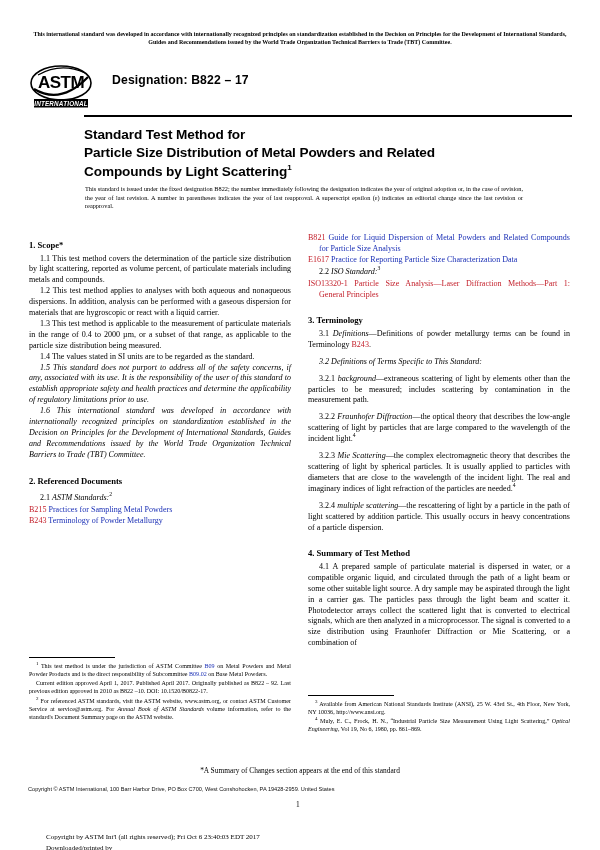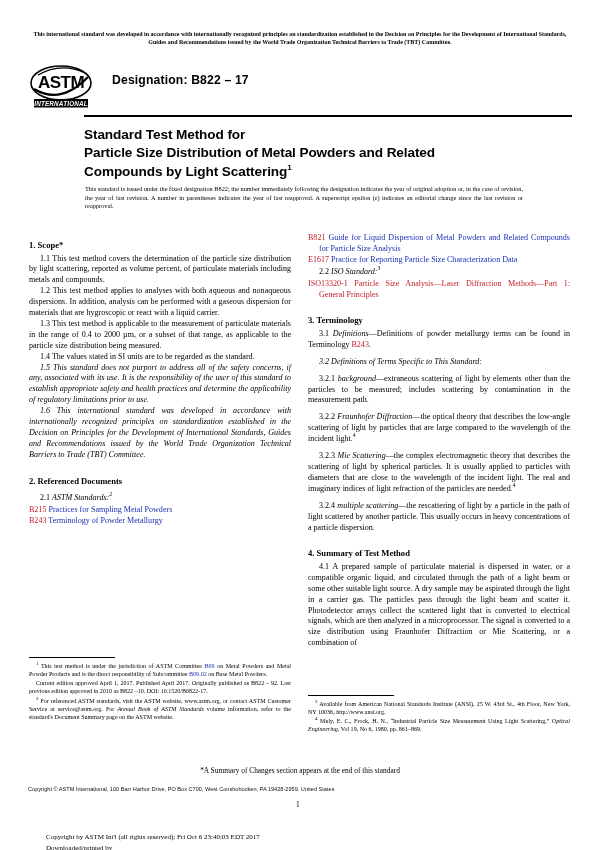--- a/index.html
+++ b/index.html
@@ -306,21 +306,21 @@
     <p class="para"><span class="num">3.1</span> <span class="term">Definitions</span><span>—Definitions of powder metallurgy terms can be found in Terminology </span><span class="inline-link">B243</span><span>.</span></p>
 
     <p class="para ital" style="margin-top:6px">3.2 Definitions of Terms Specific to This Standard:</p>
 
     <p class="para" style="margin-top:6px"><span class="num">3.2.1</span> <span class="term">background</span><span>—extraneous scattering of light by elements other than the particles to be measured; includes scattering by contamination in the measurement path.</span></p>
 
     <p class="para" style="margin-top:6px"><span class="num">3.2.2</span> <span class="term">Fraunhofer Diffraction</span><span>—the optical theory that describes the low-angle scattering of light by particles that are large compared to the wavelength of the incident light.</span><sup class="fn">4</sup></p>
 
     <p class="para" style="margin-top:6px"><span class="num">3.2.3</span> <span class="term">Mie Scattering</span><span>—the complex electromagnetic theory that describes the scattering of light by spherical particles. It is usually applied to particles with diameters that are close to the wavelength of the incident light. The real and imaginary indices of light refraction of the particles are needed.</span><sup class="fn">4</sup></p>
 
-    <p class="para" style="margin-top:6px"><span class="num">3.2.4</span> <span class="term">multiple scattering</span><span>—the rescattering of light by a particle in the path of light scattered by another particle. This usually occurs in heavy concentrations of a particle dispersion.</span></p>
+    <p class="para" style="margin-top:6px"><span class="num">3.2.4</span> <span class="term">multiple scattering</span><span>—the rescattering of light by a particle in the path of light scattered by addition particle. This usually occurs in heavy concentrations of a particle dispersion.</span></p>
 
     <div class="sec-gap"></div>
     <h2 class="sec">4. Summary of Test Method</h2>
 
     <p class="para">4.1 A prepared sample of particulate material is dispersed in water, or a compatible organic liquid, and circulated through the path of a light beam or some other suitable light source. A dry sample may be aspirated through the light in a carrier gas. The particles pass through the light beam and scatter it. Photodetector arrays collect the scattered light that is converted to electrical signals, which are then analyzed in a microprocessor. The signal is converted to a size distribution using Fraunhofer Diffraction or Mie Scattering, or a combination of</p>
   </div>
 
   <div class="fn-left">
     <div class="fn-rule"></div>
     <div class="footnotes">

